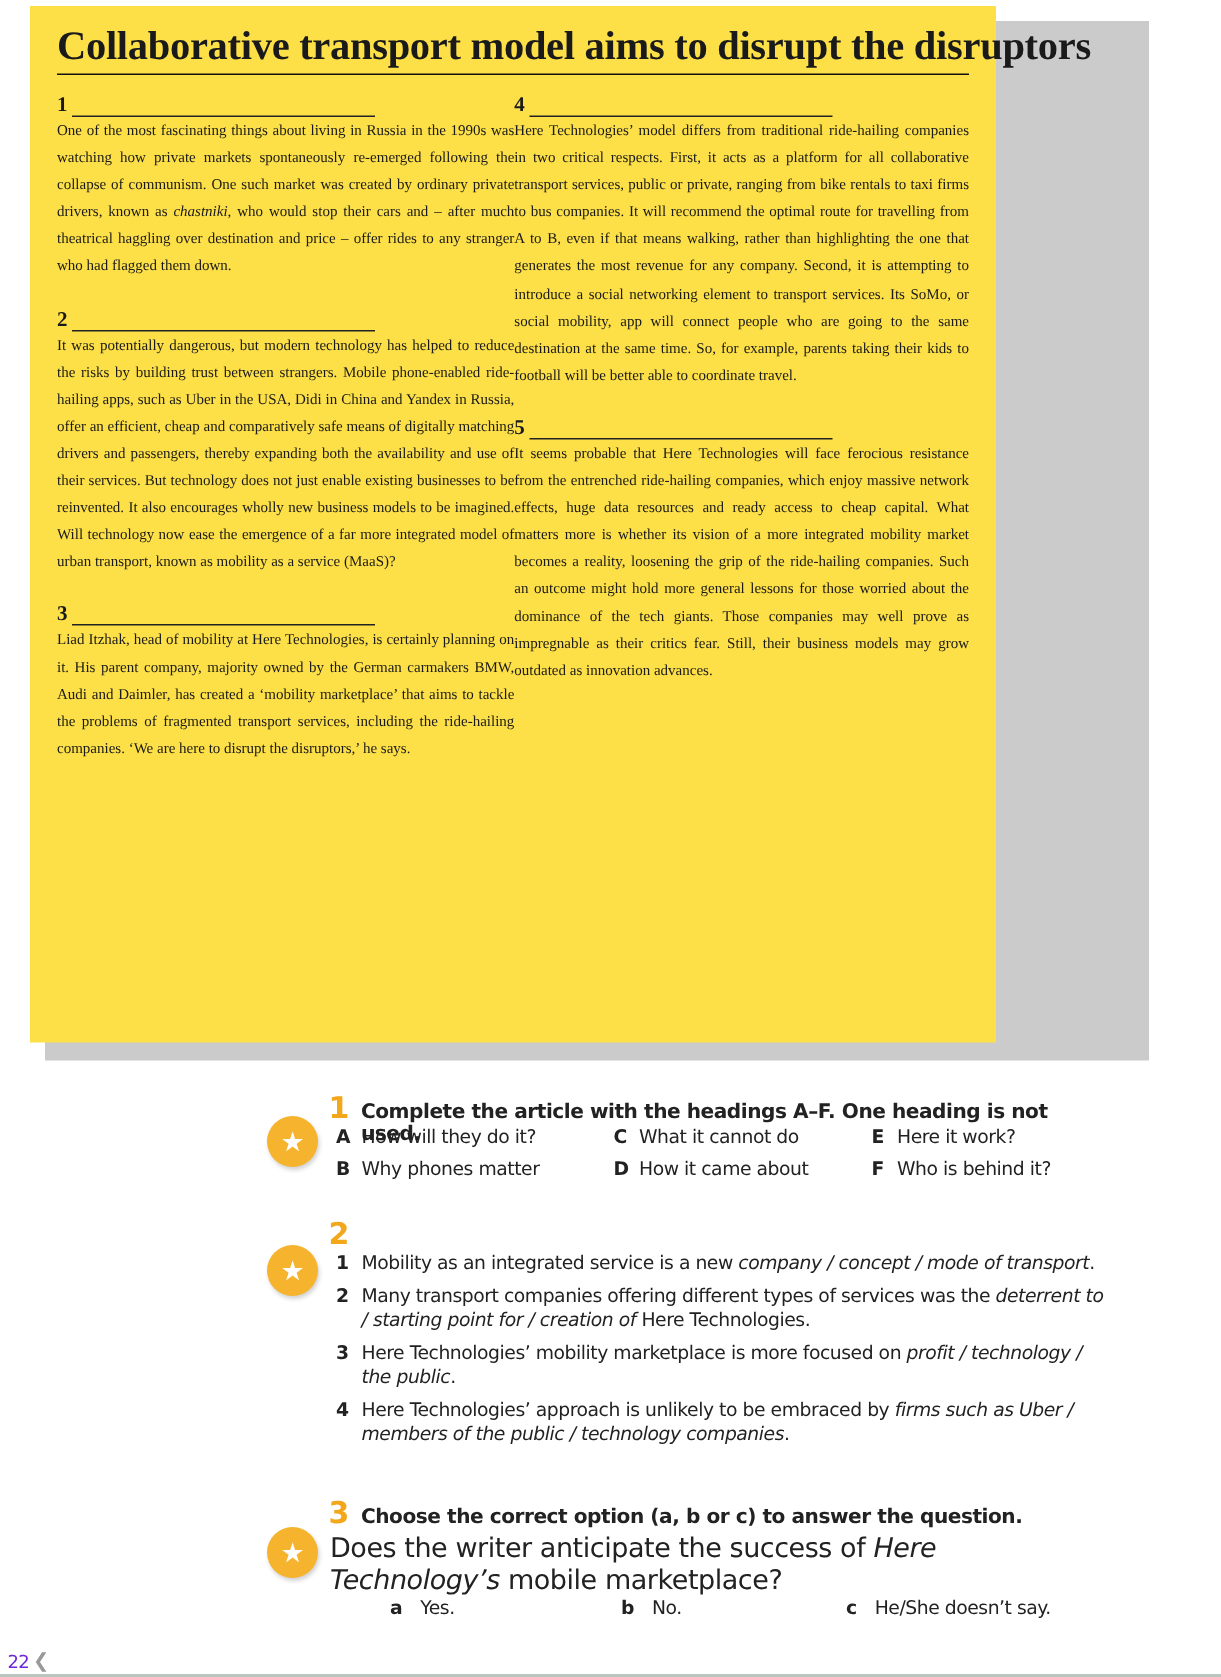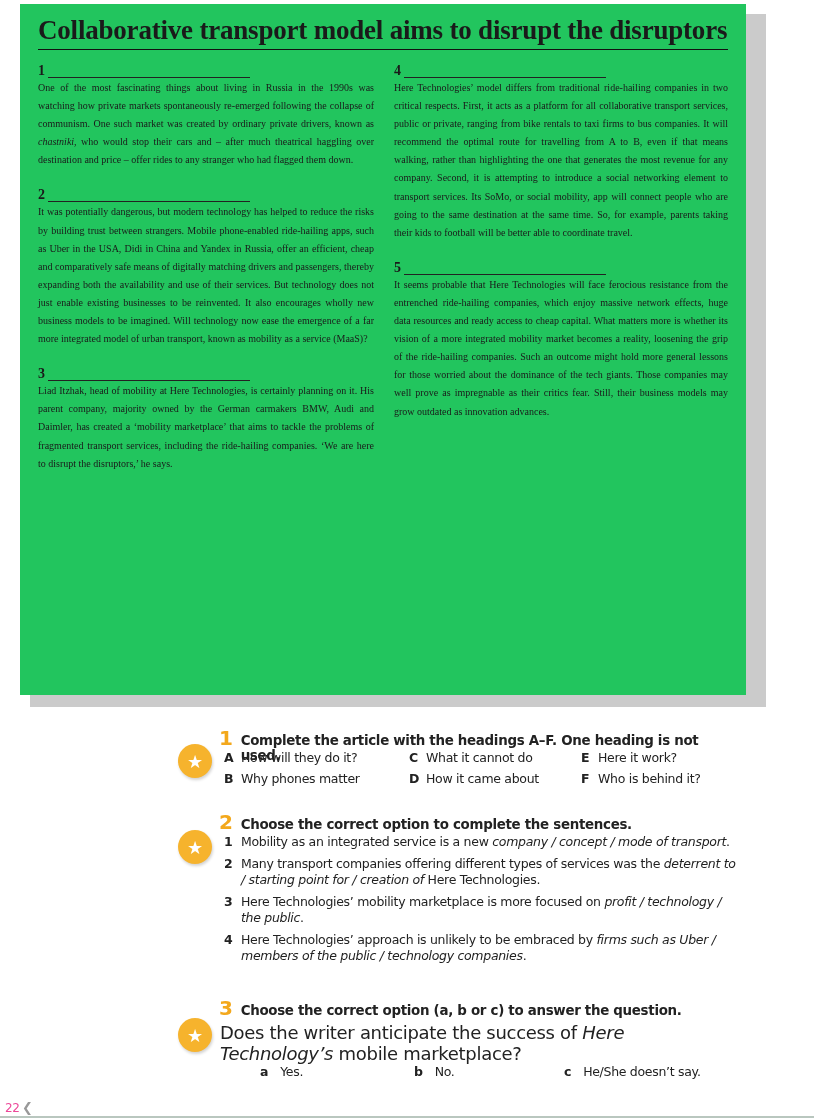--- a/index.html
+++ b/index.html
@@ -1,19 +1,19 @@
 <!DOCTYPE html>
 <html><head>
   <meta charset="utf-8">
   <style>
     html, body { margin: 0; padding: 0; background: #ffffff; }
     body { width: 814px; height: 1118px; position: relative; overflow: hidden; font-family: "Liberation Serif", serif; color: #1a1a1a; }
 
     .article-shadow { position: absolute; left: 30px; top: 14px; width: 736px; height: 693px; background: #cbcbcb; }
-    .article { position: absolute; left: 20px; top: 4px; width: 726px; height: 691px; background: #22c55e; box-sizing: border-box; padding: 10px 18px 0 18px; }
+    .article { position: absolute; left: 20px; top: 4px; width: 644px; height: 691px; background: #fde047; box-sizing: border-box; padding: 10px 18px 0 18px; }
 
     .article-title { font-size: 27px; line-height: 32px; margin: 0; padding-bottom: 3px; border-bottom: 1.5px solid #111; letter-spacing: -0.2px; white-space: nowrap; }
 
     .columns { display: flex; justify-content: space-between; margin-top: 14px; }
     .col { width: 336px; }
     .col.right { width: 334px; }
 
     .section { margin-bottom: 19px; }
     .sec-head { display: flex; align-items: flex-end; height: 14px; font-weight: bold; font-size: 14px; line-height: 14px; }
     .sec-num { margin-right: 3px; }
@@ -34,21 +34,21 @@
     .sentences { margin-top: 2px; font-size: 12.5px; letter-spacing: -0.3px; }
     .sentence { display: flex; margin-bottom: 6px; line-height: 16px; }
     .sentence b { width: 17px; flex-shrink: 0; }
     .sentence i { }
 
     .ex3 .question { font-size: 18px; letter-spacing: -0.3px; margin-left: -4px; margin-top: 4px; }
     .answers { display: grid; grid-template-columns: 154px 150px 150px; margin-top: 0; margin-left: 36px; font-size: 12.5px; letter-spacing: -0.3px; }
     .ans b { margin-right: 12px; }
 
     .footer { position: absolute; left: 0; top: 1101px; width: 814px; height: 17px; }
-    .page-num { position: absolute; left: 5px; top: 0; font-family: "DejaVu Sans", sans-serif; font-size: 12px; color: #ec4899; letter-spacing: -0.5px; }
+    .page-num { position: absolute; left: 5px; top: 0; font-family: "DejaVu Sans", sans-serif; font-size: 12px; color: #6d28d9; letter-spacing: -0.5px; }
     .chevron { position: absolute; left: 22px; top: -1px; font-family: "DejaVu Sans", sans-serif; font-size: 13px; color: #999; font-weight: bold; }
     .footer-line { position: absolute; left: 0; bottom: 0; width: 814px; height: 2px; background: #b9c7bf; }
   </style>
 </head>
 <body>
 
 <div class="article-shadow"></div>
 <div class="article">
   <h1 class="article-title">Collaborative transport model aims to disrupt the disruptors</h1>
   <div class="columns">
@@ -127,21 +127,20 @@
           <b>F</b>
           <span>Who is behind it?</span>
         </div>
     </div>
   </div>
 
   <div class="exercise ex2" style="height:186px;">
     <div class="star-badge" style="top:20px;">★</div>
     <div class="ex-title">
       <span class="ex-num">2</span>
-      <span>Choose the correct option to complete the sentences.</span>
     </div>
     <div class="sentences">
       <div class="sentence">
         <b>1</b>
         <span><span>Mobility as an integrated service is a new </span><i>company / concept / mode of transport</i><span>.</span></span>
       </div>
       <div class="sentence">
         <b>2</b>
         <span><span>Many transport companies offering different types of services was the </span><i>deterrent to / starting point for / creation of</i><span> Here Technologies.</span></span>
       </div>

